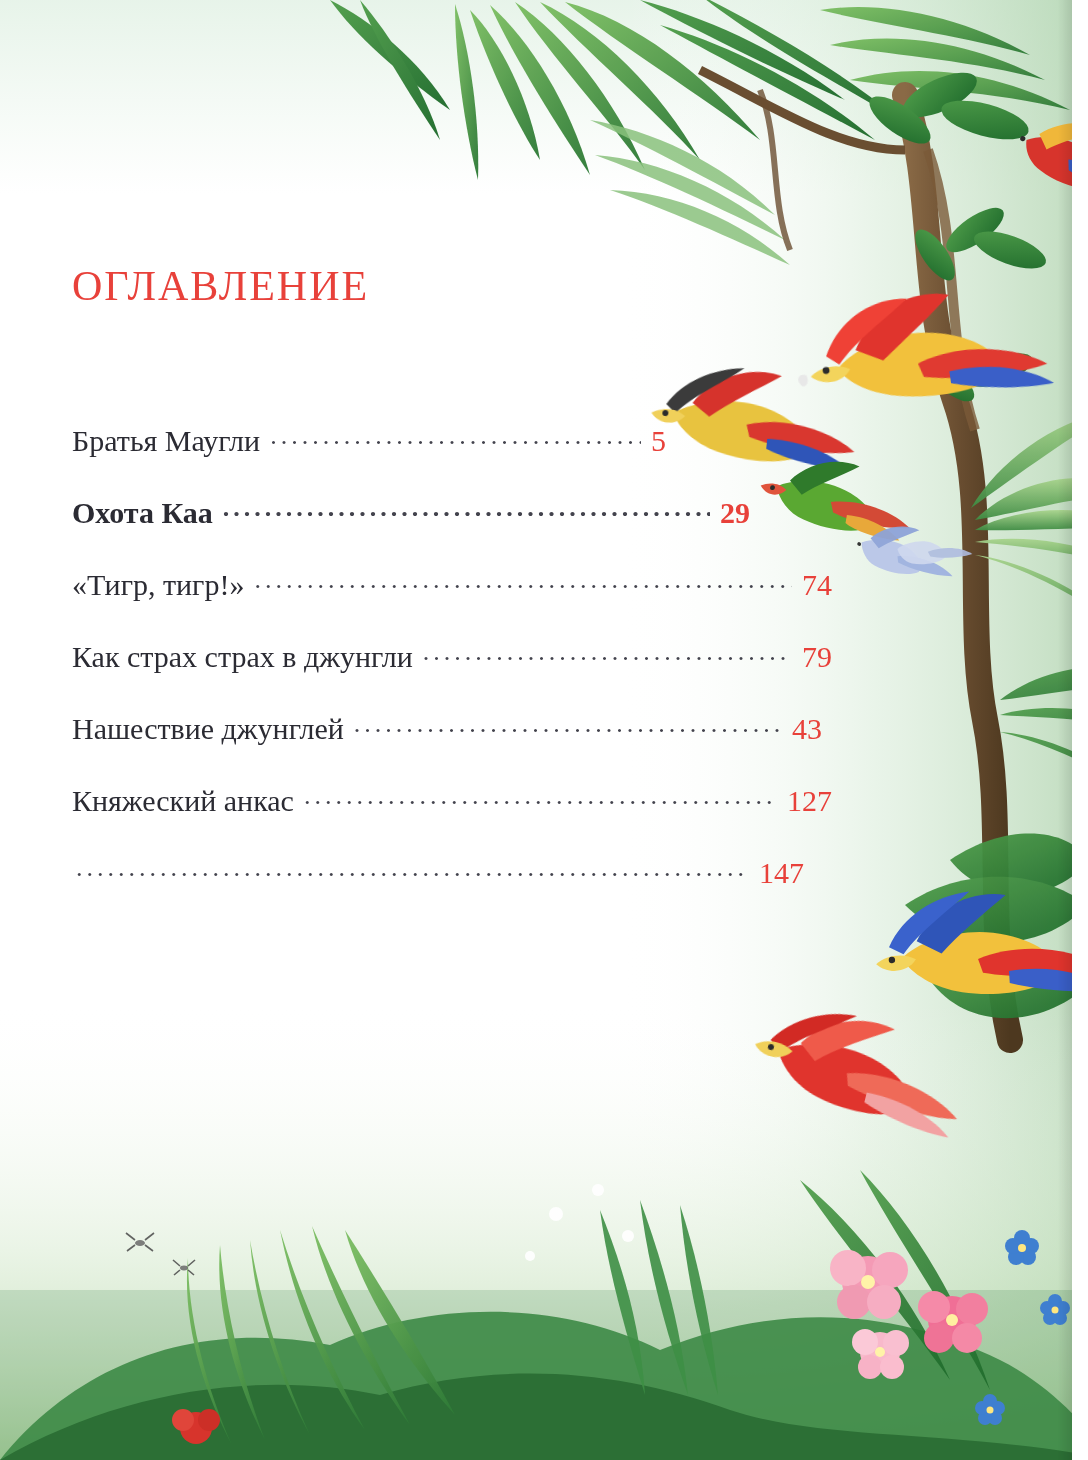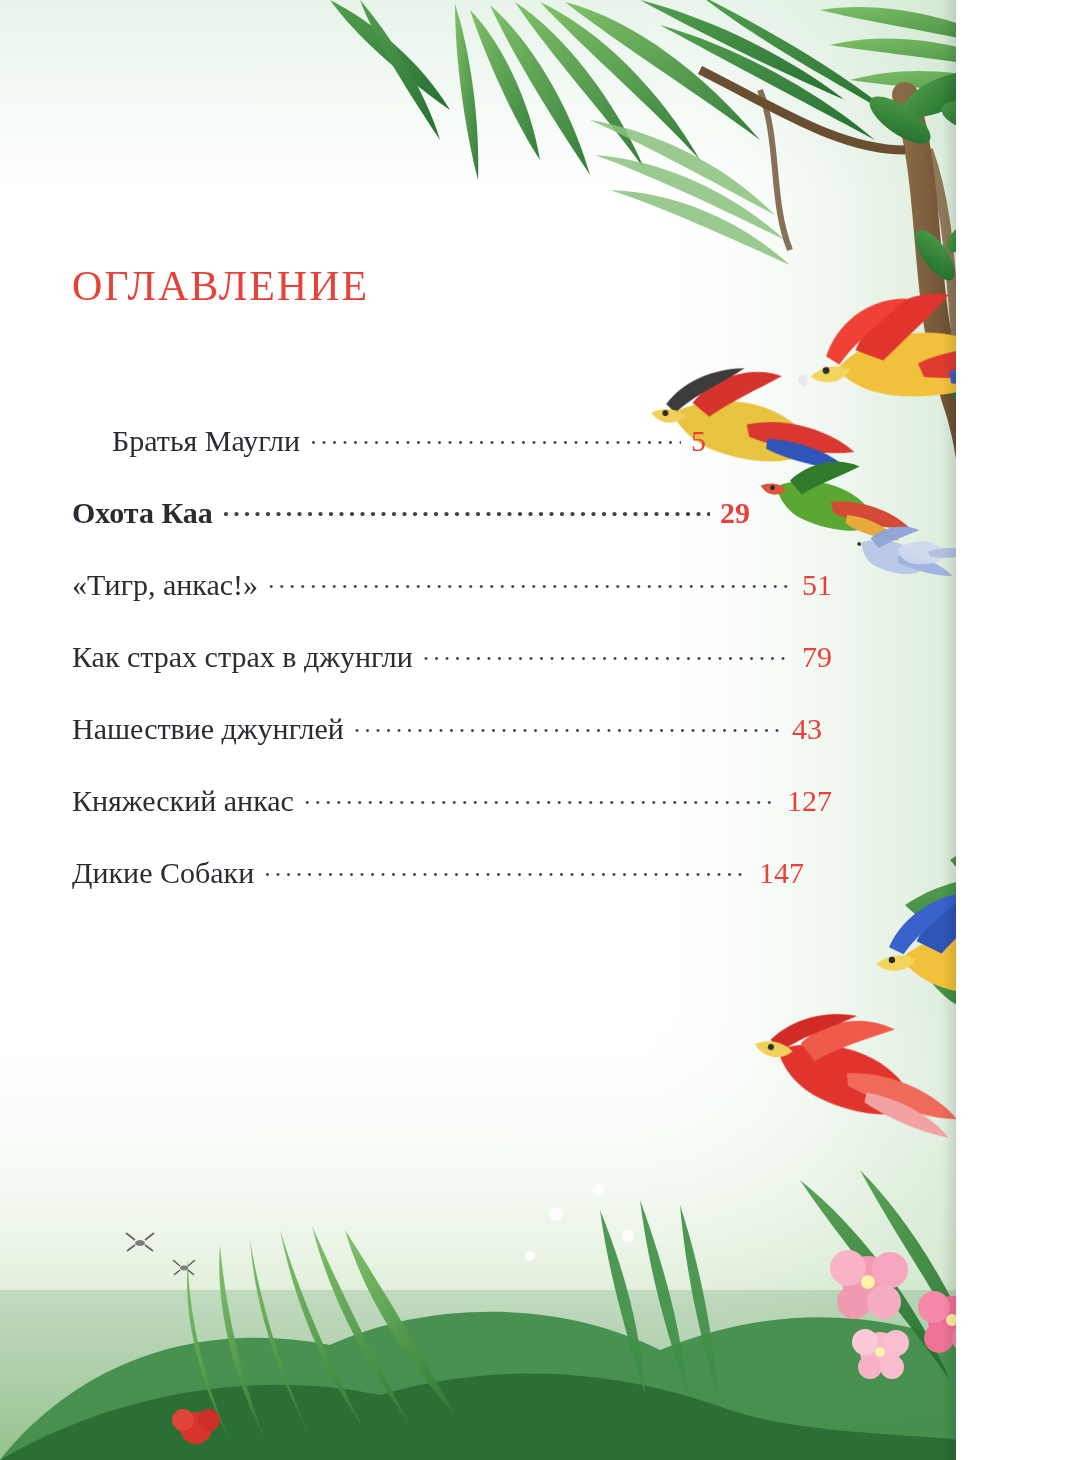--- a/index.html
+++ b/index.html
@@ -2,21 +2,21 @@
 <html><head>
 <meta charset="utf-8">
 <style>
   html, body {
     margin: 0;
     padding: 0;
     background: #ffffff;
   }
   .page {
     position: relative;
-    width: 956px;
+    width: 1072px;
     height: 1460px;
     overflow: hidden;
     background: #ffffff;
     font-family: "Liberation Serif", serif;
   }
 
   
   .art {
     position: absolute;
     inset: 0;
@@ -82,21 +82,21 @@
     white-space: nowrap;
   }
   .toc-page {
     flex: 0 0 auto;
     color: #e8413a;
     font-size: 30px;
     padding-left: 6px;
   }
 
   
-  .toc-row:nth-child(1) { width: 594px; margin-left: 40px; }
+  .toc-row:nth-child(1) { width: 594px; }
   .toc-row:nth-child(2) { width: 678px; font-weight: bold; }
   .toc-row:nth-child(3) { width: 760px; }
   .toc-row:nth-child(4) { width: 760px; }
   .toc-row:nth-child(5) { width: 750px; justify-content: center; }
   .toc-row:nth-child(6) { width: 760px; }
   .toc-row:nth-child(7) { width: 732px; }
   .toc-row:nth-child(8) { width: 668px; }
 
   .edge-shadow {
     position: absolute;
@@ -414,23 +414,23 @@
         <span class="toc-page">5</span>
       </div>
 
       <div class="toc-row">
         <span class="toc-label">Охота Каа</span>
         <span class="toc-dots"></span>
         <span class="toc-page">29</span>
       </div>
 
       <div class="toc-row">
-        <span class="toc-label">«Тигр, анкас!»</span>
-        <span class="toc-dots"></span>
-        <span class="toc-page">51</span>
+        <span class="toc-label">«Тигр, тигр!»</span>
+        <span class="toc-dots"></span>
+        <span class="toc-page">74</span>
       </div>
 
       <div class="toc-row">
         <span class="toc-label">Как страх страх в джунгли</span>
         <span class="toc-dots"></span>
         <span class="toc-page">79</span>
       </div>
 
       <div class="toc-row">
         <span class="toc-label">Нашествие джунглей</span>
@@ -438,21 +438,20 @@
         <span class="toc-page">43</span>
       </div>
 
       <div class="toc-row">
         <span class="toc-label">Княжеский анкас</span>
         <span class="toc-dots"></span>
         <span class="toc-page">127</span>
       </div>
 
       <div class="toc-row">
-        <span class="toc-label">Дикие Собаки</span>
         <span class="toc-dots"></span>
         <span class="toc-page">147</span>
       </div>
 
 
     </div>
   </div>
 
   <div class="edge-shadow"></div>
 </div>

